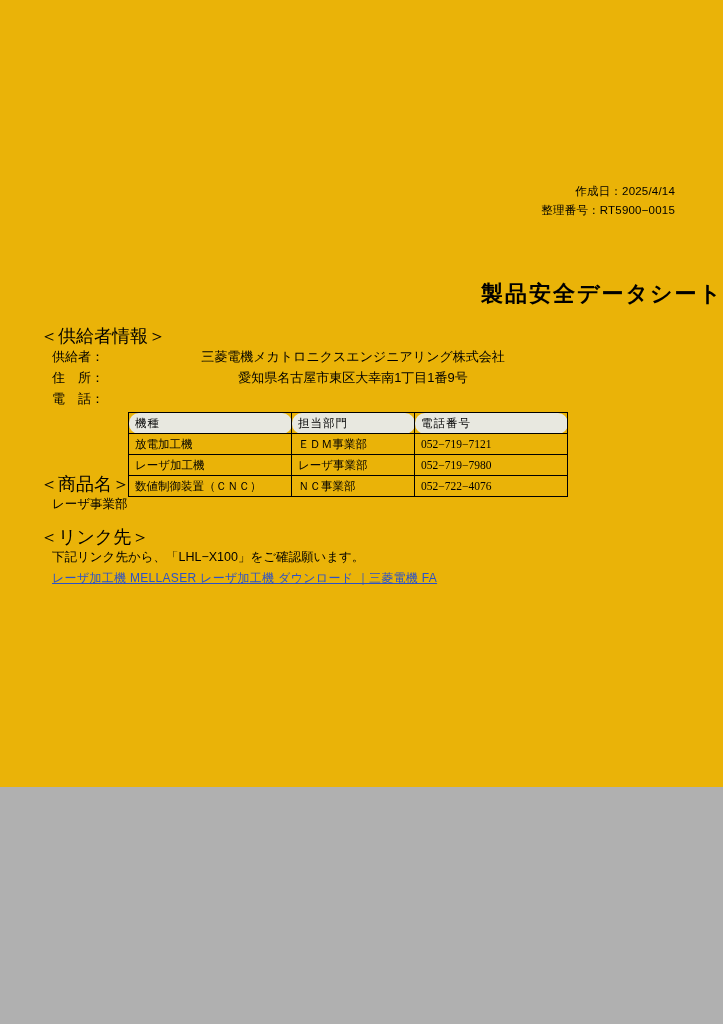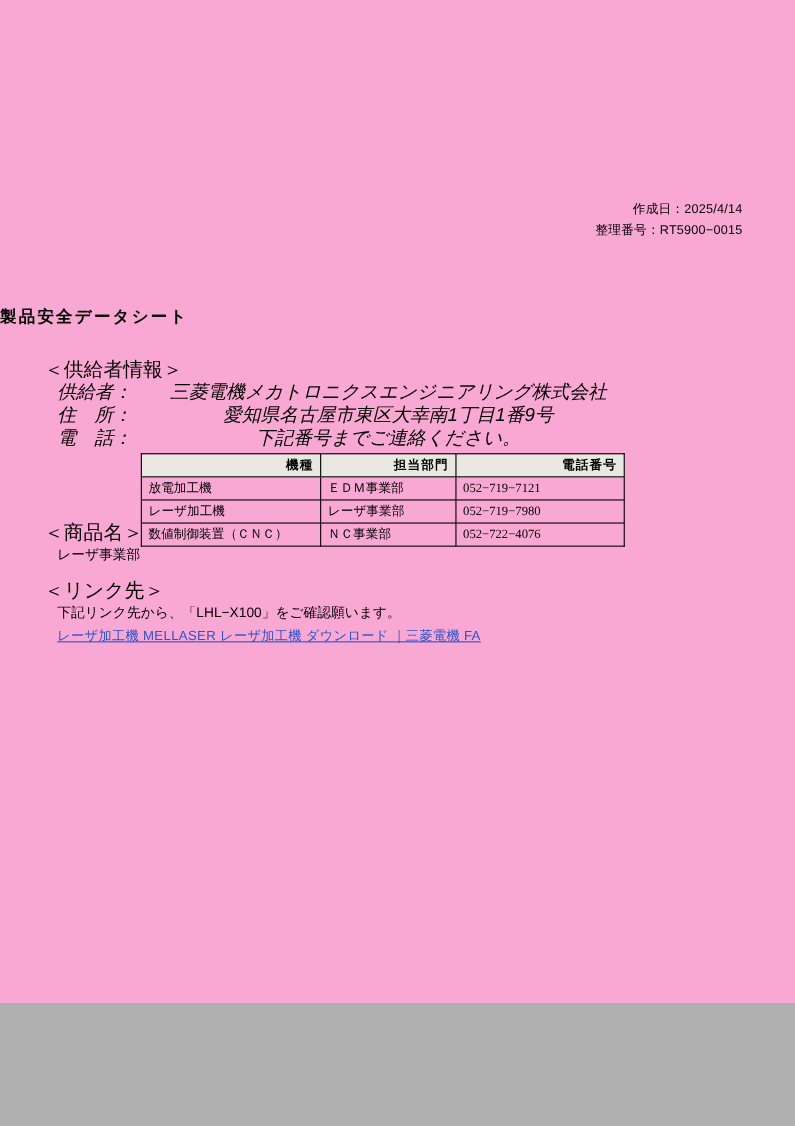--- a/index.html
+++ b/index.html
@@ -6,22 +6,22 @@
     margin: 0;
     padding: 0;
     background: #b0b0b0;
   }
   body {
     font-family: "Liberation Sans", "DejaVu Sans", sans-serif;
   }
   .page {
     position: relative;
     width: 723px;
-    height: 912px;
-    background: #f9a8d4;
+    height: 787px;
+    background: #eab308;
     margin: 0 auto;
     overflow: hidden;
     box-sizing: border-box;
   }
   .doc-header {
     position: absolute;
     top: 182px;
     right: 48px;
     text-align: right;
     font-size: 11.5px;
@@ -30,22 +30,22 @@
     letter-spacing: 0.2px;
   }
   .doc-header div {
     white-space: nowrap;
   }
   .doc-title {
     position: absolute;
     top: 279px;
     left: 0;
     width: 100%;
-    text-align: left;
-    font-size: 15px;
+    text-align: right;
+    font-size: 22px;
     font-weight: bold;
     letter-spacing: 2px;
     color: #000;
   }
   .section {
     position: absolute;
     left: 40px;
     color: #000;
     font-size: 12.5px;
   }
@@ -59,24 +59,23 @@
   .sec-link     { top: 527px; }
 
   .kv-list {
     margin: 0;
     padding: 0;
     list-style: none;
   }
   .kv-row {
     display: flex;
     line-height: 21px;
-    font-size: 17px;
+    font-size: 13px;
     white-space: nowrap;
     padding-left: 12px;
-    font-style: italic;
   }
   .kv-key {
     width: 86px;
     flex: 0 0 86px;
   }
   .kv-val {
     flex: 1 1 auto;
     text-align: center;
   }
   .indent-1 {
@@ -97,23 +96,24 @@
     border: 1px solid #000;
     padding: 2px 6px;
     height: 16px;
     line-height: 14px;
     color: #000;
     font-weight: normal;
     white-space: nowrap;
   }
   table.contact-table thead th {
     background: #e8e8e0;
-    text-align: right;
-    font-weight: bold;
+    text-align: left;
+    font-weight: normal;
     letter-spacing: 1px;
+    border-radius: 10px;
   }
   table.contact-table td.c-model { width: 150px; }
   table.contact-table td.c-dept  { width: 110px; }
   table.contact-table td.c-tel   { width: 140px; font-family: Liberation Serif, serif; }
 
   .link-line {
     padding-left: 12px;
     line-height: 21px;
     font-size: 12.5px;
     white-space: nowrap;
@@ -145,21 +145,20 @@
       <div class="kv-row">
         <span class="kv-key">供給者：</span>
         <span class="kv-val">三菱電機メカトロニクスエンジニアリング株式会社</span>
       </div>
       <div class="kv-row">
         <span class="kv-key">住　所：</span>
         <span class="kv-val">愛知県名古屋市東区大幸南1丁目1番9号</span>
       </div>
       <div class="kv-row">
         <span class="kv-key">電　話：</span>
-        <span class="kv-val">下記番号までご連絡ください。</span>
       </div>
     </div>
 
     <table class="contact-table">
       <thead>
         <tr>
           <th>機種</th>
           <th>担当部門</th>
           <th>電話番号</th>
         </tr>

